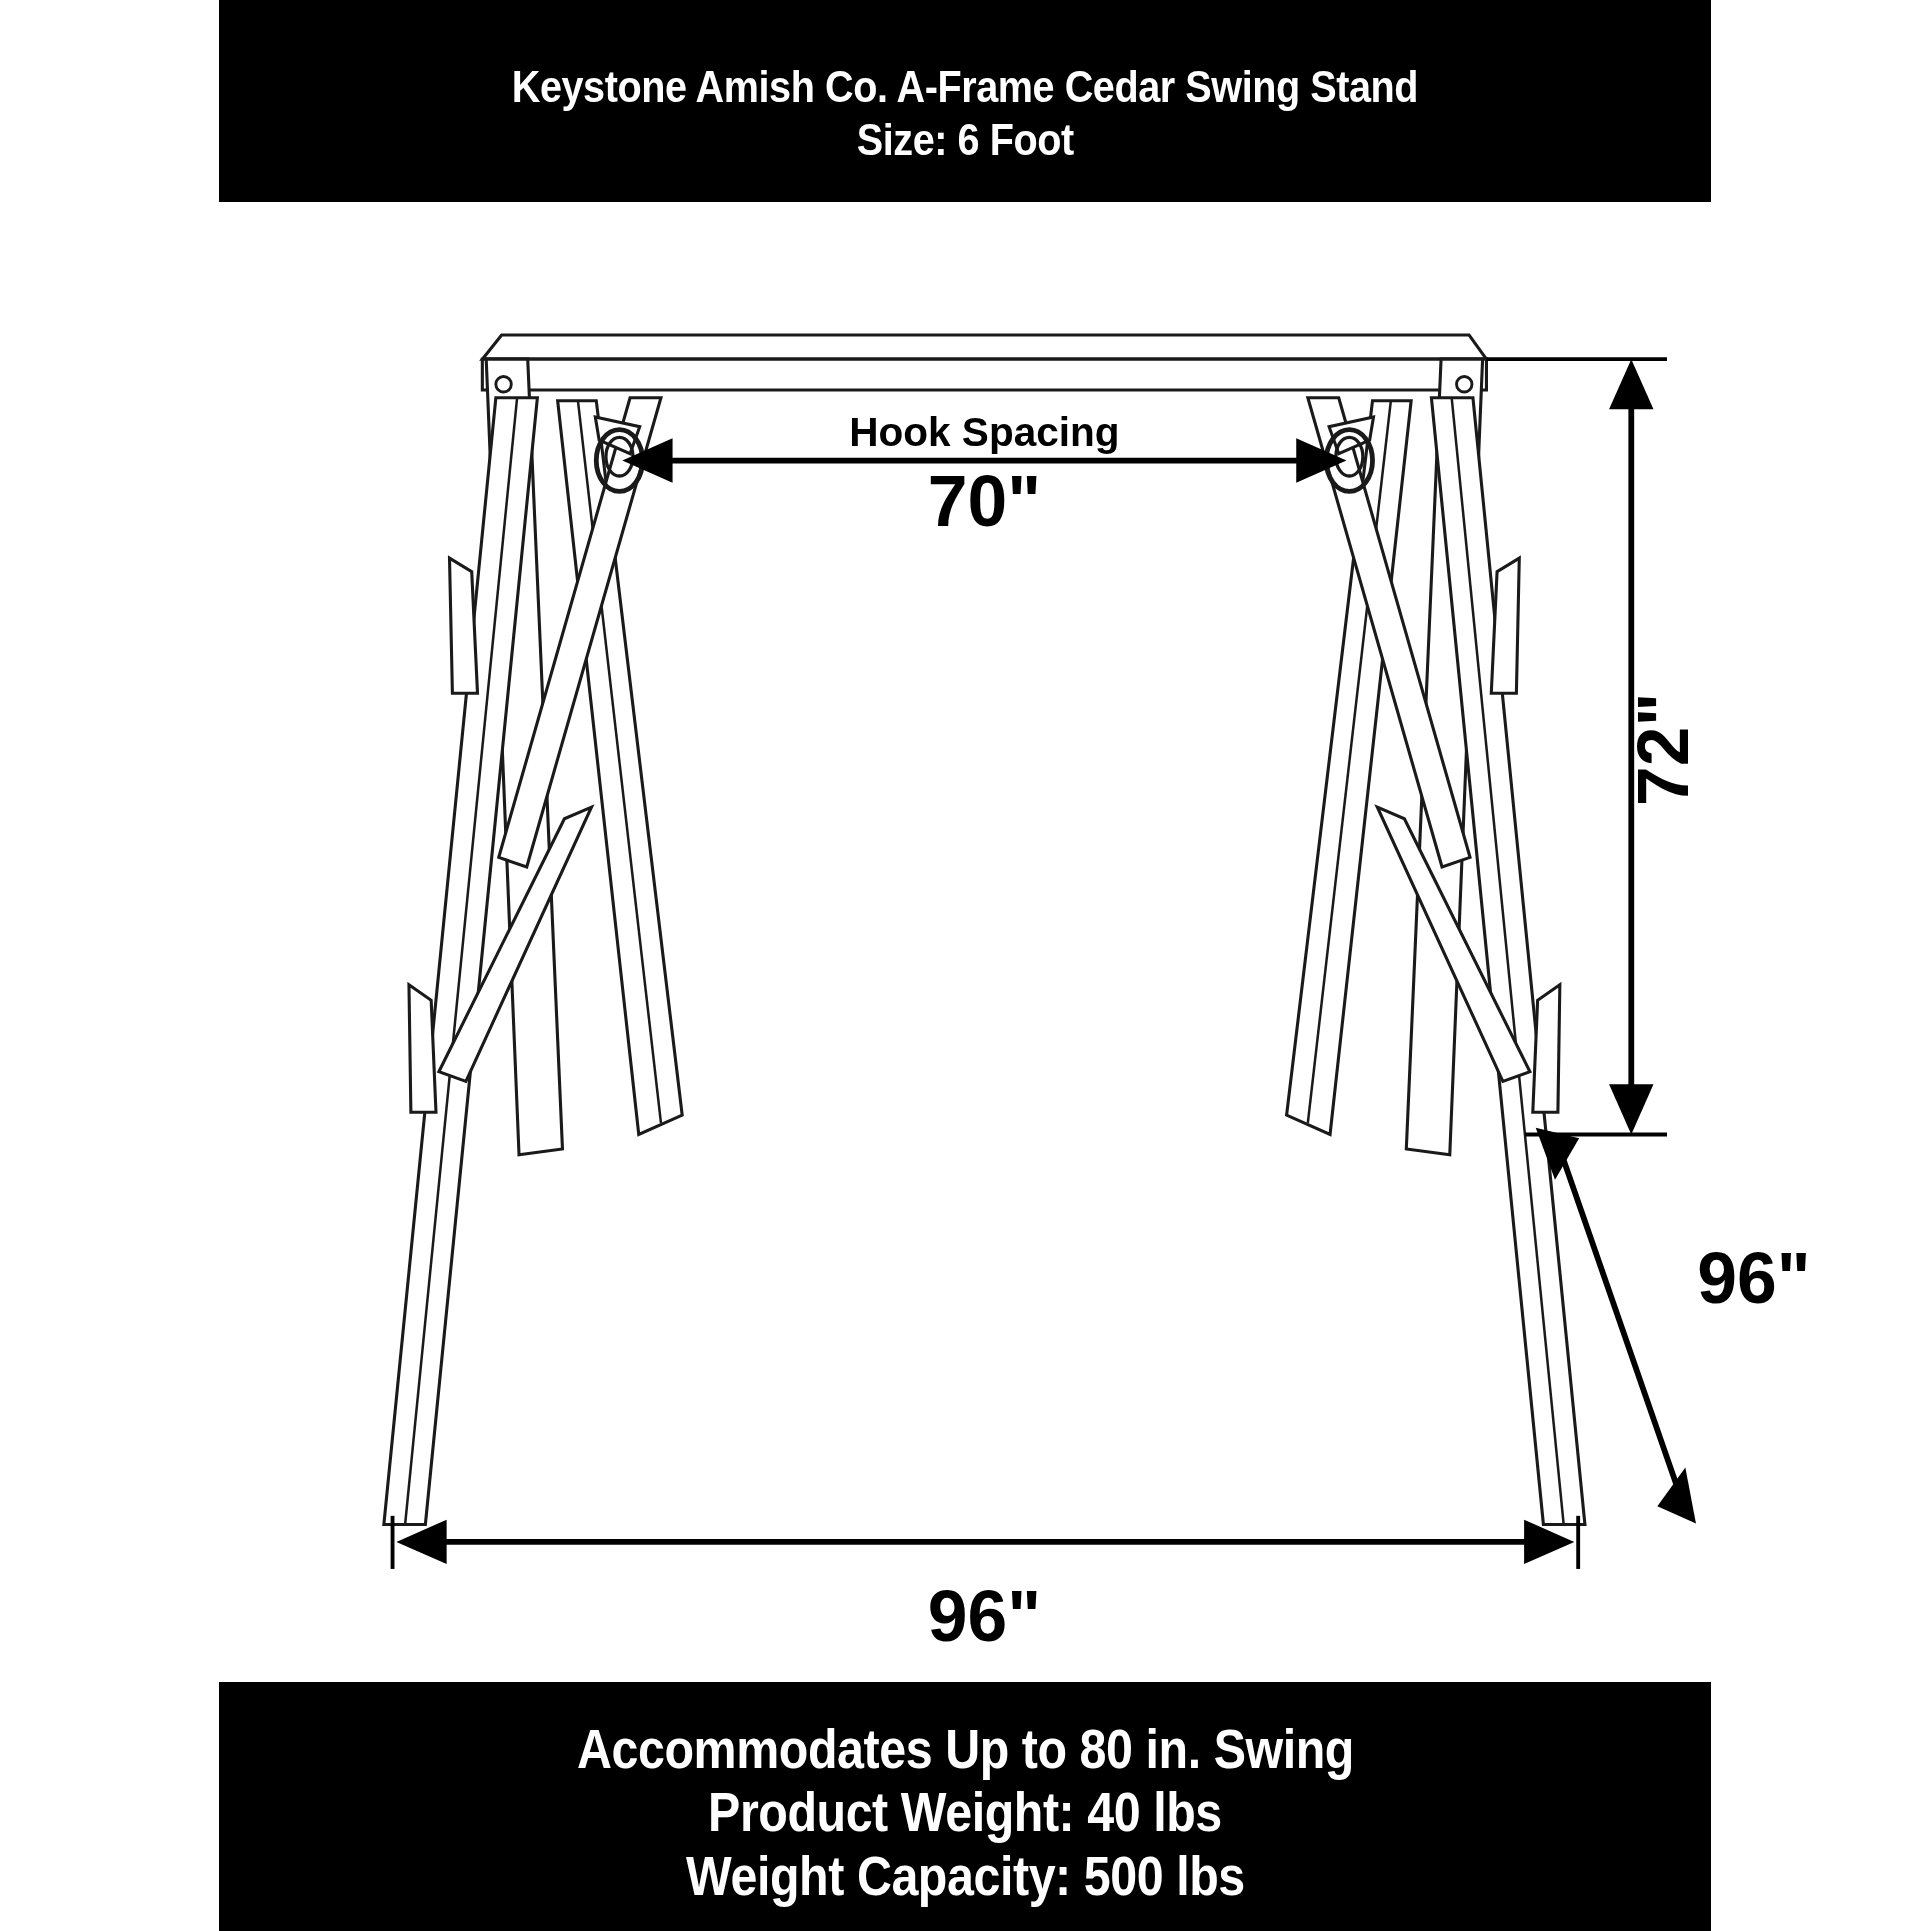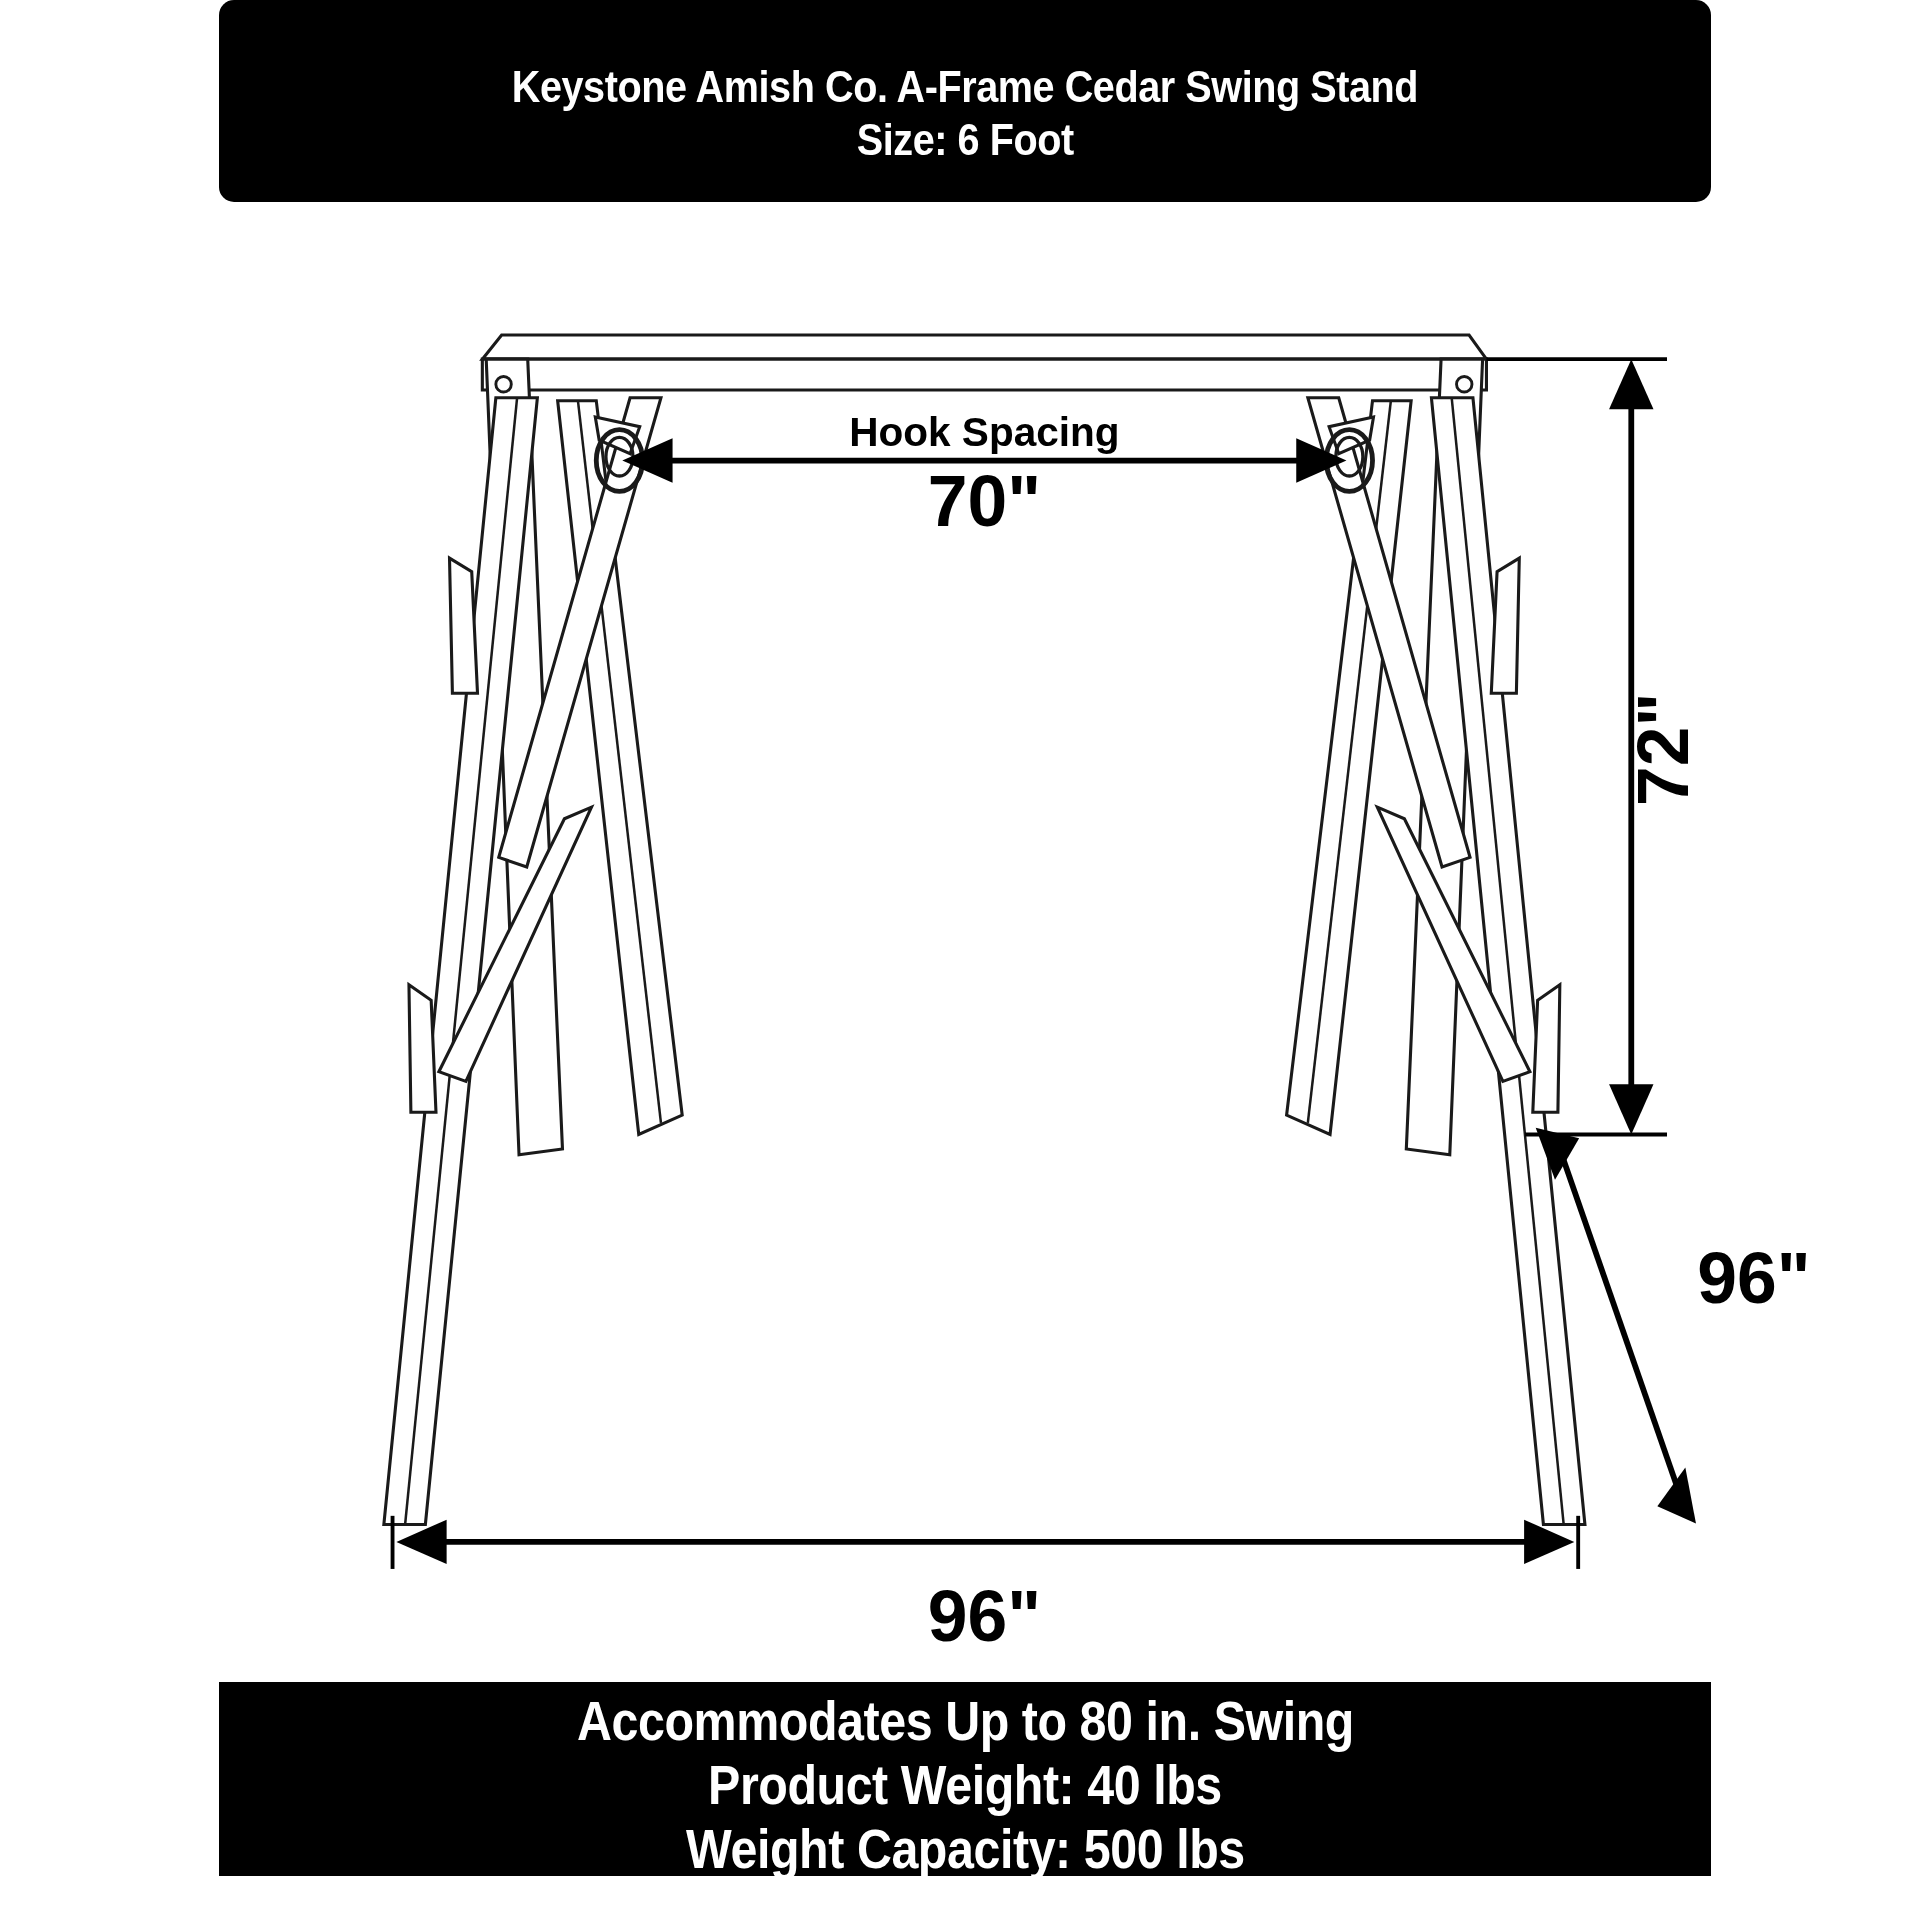--- a/index.html
+++ b/index.html
@@ -26,25 +26,24 @@
     text-align: center;
     display: flex;
     flex-direction: column;
     align-items: center;
     justify-content: center;
   }
   #header-banner {
     top: 0px;
     height: 202px;
     padding-top: 25px;
-    border-radius: 15px;
   }
   #footer-banner {
     top: 1682px;
-    height: 194px;
+    height: 249px;
     padding-top: 13.5px;
   }
   .banner-line {
     font-weight: 700;
     letter-spacing: -0.5px;
     line-height: 1.16;
     transform: scaleX(0.88);
     transform-origin: center center;
     white-space: nowrap;
   }

